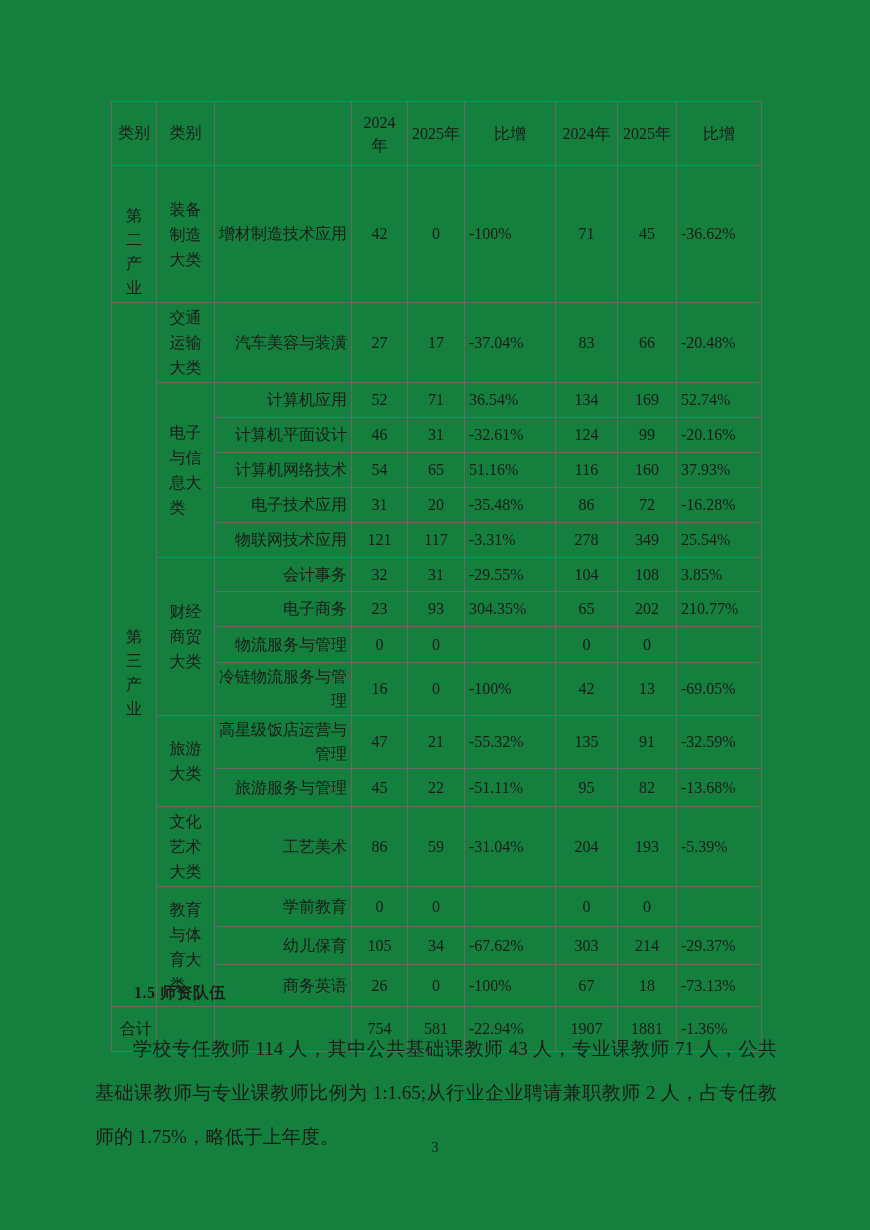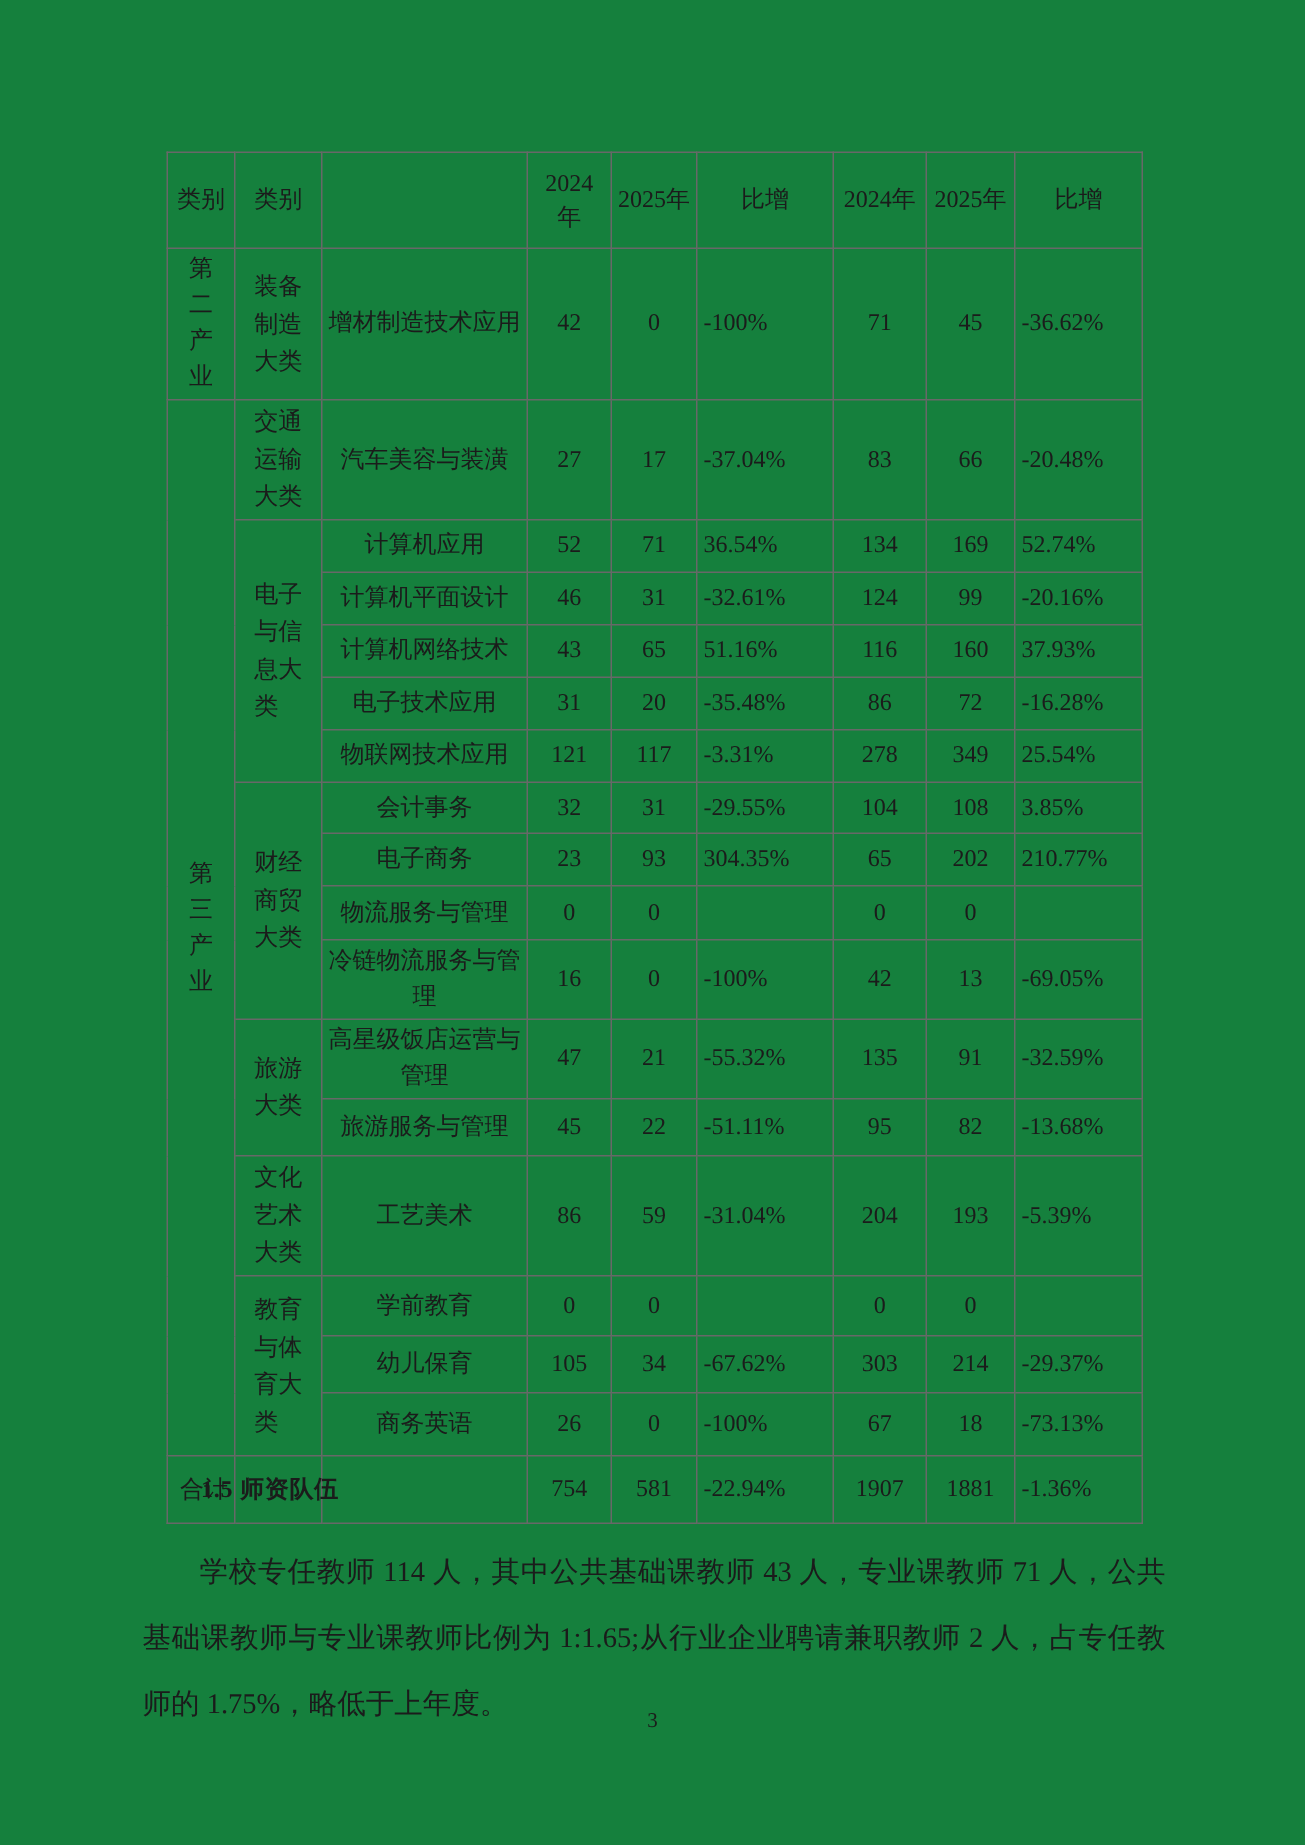--- a/index.html
+++ b/index.html
@@ -31,30 +31,31 @@
   }
   th.hd-cat { vertical-align: top; text-align: center; padding-top: 6px; }
   th.hd-year, th.hd-growth { text-align: center; line-height: 23px; font-size: 16px; }
   td.c-industry { text-align: center; }
   td.c-industry .vtext {
     display: inline-block;
     width: 1em;
     word-break: break-all;
     line-height: 24px;
     text-align: center;
+    margin-top: 36px;
   }
   td.c-category { text-align: center; }
   td.c-category .wtext {
     display: inline-block;
     width: 2em;
     word-break: break-all;
     line-height: 25px;
     text-align: left;
   }
-  td.c-spec { text-align: center; padding-left: 6px; line-height: 24px; }
+  td.c-spec { text-align: right; padding-left: 6px; line-height: 24px; }
   td.c-num { text-align: center; font-size: 15px; }
   td.c-growth { font-size: 15px; }
   td.c-total-label { text-align: right; font-size: 16px; }
   .section-heading {
     position: absolute;
     left: 134px;
     top: 983px;
     font-size: 16px;
     font-weight: bold;
     letter-spacing: 0.5px;
@@ -147,21 +148,21 @@
       <td class="c-spec">计算机平面设计</td>
       <td class="c-num">46</td>
       <td class="c-num">31</td>
       <td class="c-growth">-32.61%</td>
       <td class="c-num">124</td>
       <td class="c-num">99</td>
       <td class="c-growth">-20.16%</td>
     </tr>
     <tr style="height:35px">
       <td class="c-spec">计算机网络技术</td>
-      <td class="c-num">43</td>
+      <td class="c-num">54</td>
       <td class="c-num">65</td>
       <td class="c-growth">51.16%</td>
       <td class="c-num">116</td>
       <td class="c-num">160</td>
       <td class="c-growth">37.93%</td>
     </tr>
     <tr style="height:35px">
       <td class="c-spec">电子技术应用</td>
       <td class="c-num">31</td>
       <td class="c-num">20</td>

